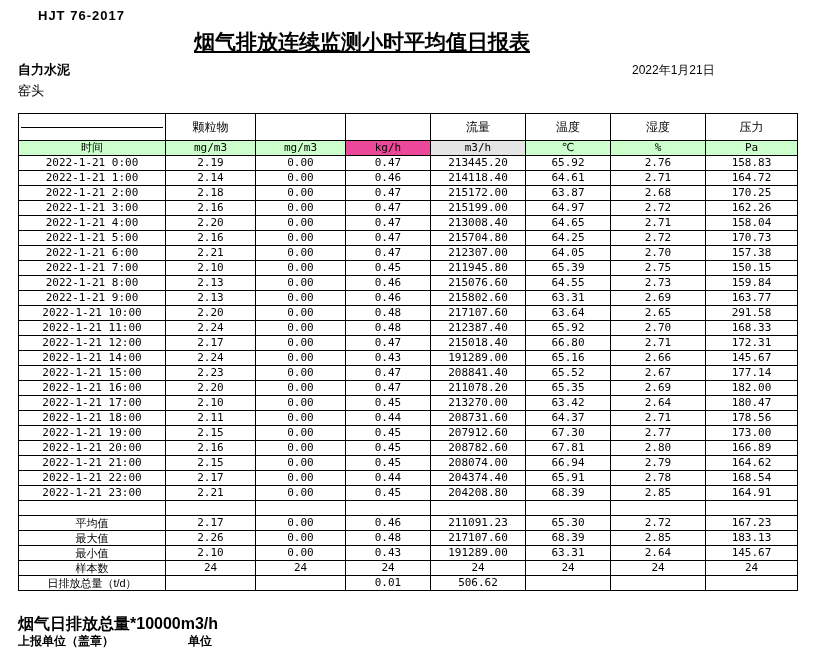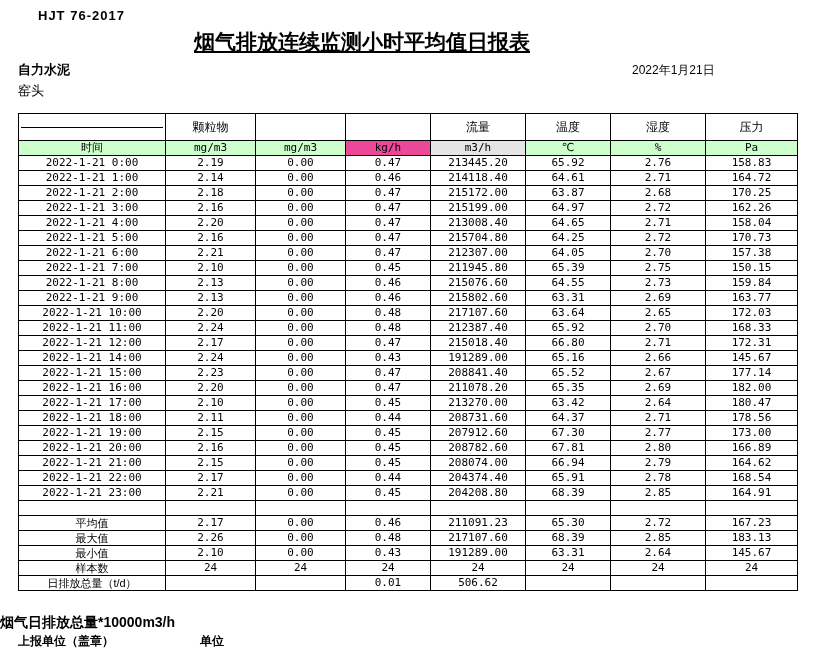--- a/index.html
+++ b/index.html
@@ -30,23 +30,23 @@
     font-family:"Liberation Sans","DejaVu Sans",sans-serif;}
   tr.band-top td.time-split{padding:0;}
   .split-top{height:13px;border-bottom:1px solid #000;}
   .split-bottom{height:12px;}
   tr.unit-row td{height:14px;line-height:14px;}
   tr.empty-row td{height:13px;}
   tr.summary-row td{height:13px;line-height:13px;}
   tr.summary-row td.sum-label{
     font-family:"Liberation Sans","DejaVu Sans",sans-serif;font-size:11px;
   }
-  #note{left:0;top:614px;font-size:14px;font-weight:bold;}
+  #note{left:18px;top:614px;font-size:16px;font-weight:bold;}
   #report-unit{left:18px;top:633px;font-size:12px;font-weight:bold;}
-  #unit-label{left:200px;top:633px;font-size:12px;font-weight:bold;}
+  #unit-label{left:188px;top:633px;font-size:12px;font-weight:bold;}
 </style>
 </head>
 <body>
 
 <div class="abs" id="std-code">HJT 76-2017</div>
 <div class="abs" id="title">烟气排放连续监测小时平均值日报表</div>
 <div class="abs" id="company">自力水泥</div>
 <div class="abs" id="station">窑头</div>
 <div class="abs" id="date">2022年1月21日</div>
 
@@ -188,21 +188,21 @@
         <td>163.77</td>
       </tr>
       <tr class="data-row">
         <td>2022-1-21 10:00</td>
         <td>2.20</td>
         <td>0.00</td>
         <td>0.48</td>
         <td>217107.60</td>
         <td>63.64</td>
         <td>2.65</td>
-        <td>172.03</td>
+        <td>291.58</td>
       </tr>
       <tr class="data-row">
         <td>2022-1-21 11:00</td>
         <td>2.24</td>
         <td>0.00</td>
         <td>0.48</td>
         <td>212387.40</td>
         <td>65.92</td>
         <td>2.70</td>
         <td>168.33</td>

